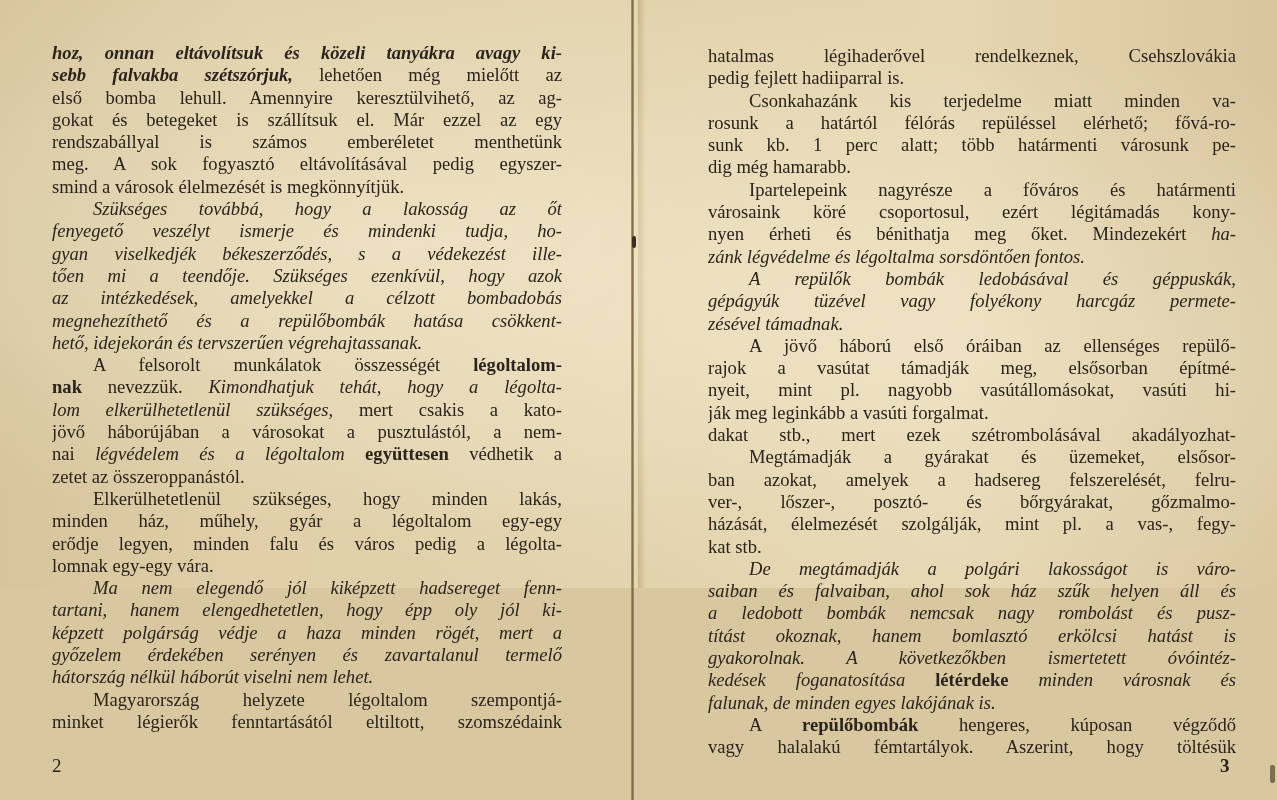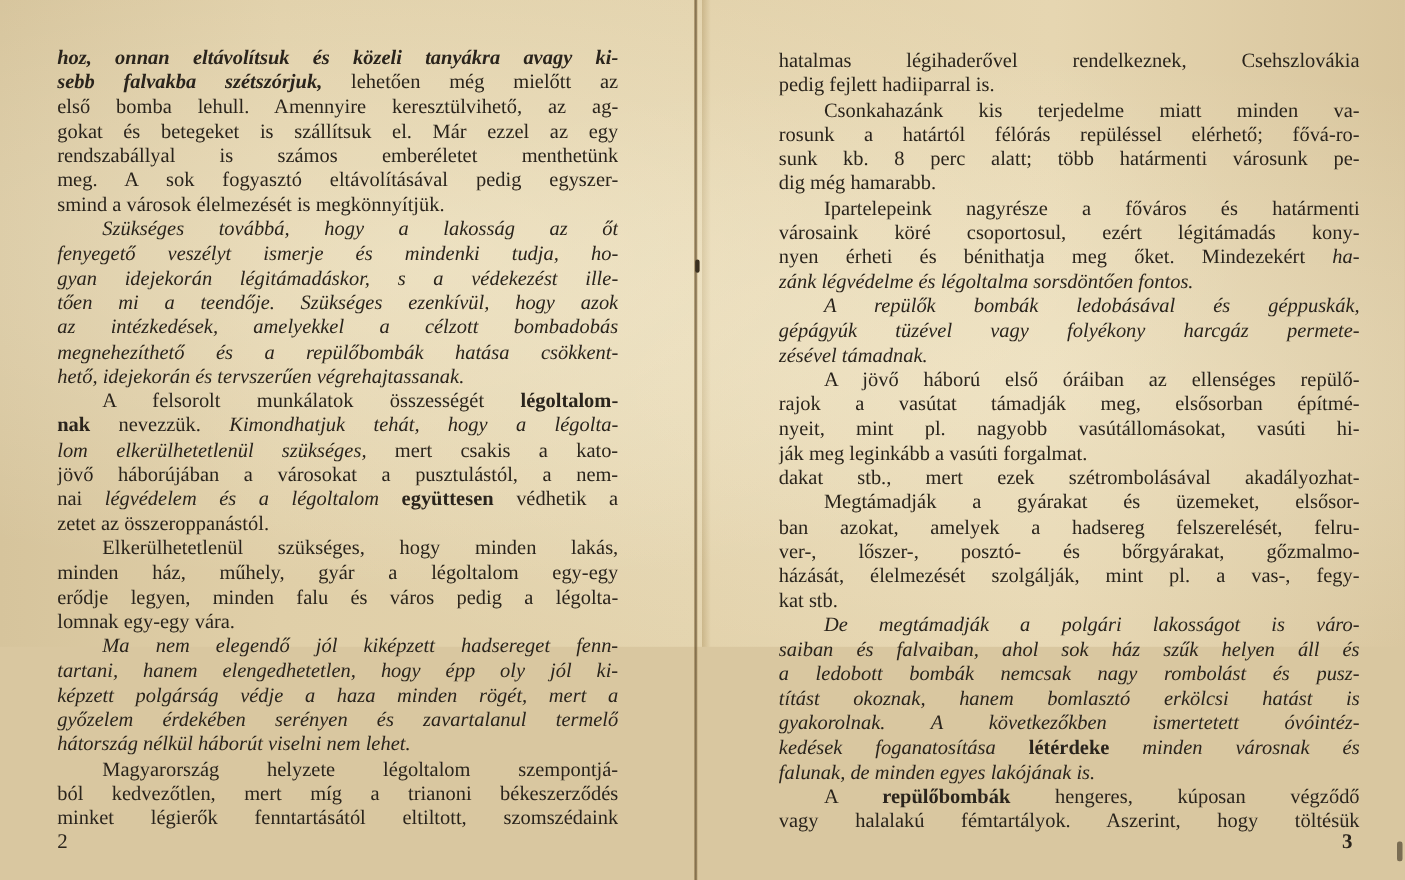--- a/index.html
+++ b/index.html
@@ -46,50 +46,49 @@
   <div class="page left" id="leftPage">
       <span class="line"><span class="it b">hoz, onnan eltávolítsuk és közeli tanyákra avagy ki-</span></span>
       <span class="line"><span class="it b">sebb falvakba szétszórjuk,</span><span class=""> lehetően még mielőtt az</span></span>
       <span class="line"><span class="">első bomba lehull. Amennyire keresztülvihető, az ag-</span></span>
       <span class="line"><span class="">gokat és betegeket is szállítsuk el. Már ezzel az egy</span></span>
       <span class="line"><span class="">rendszabállyal is számos emberéletet menthetünk</span></span>
       <span class="line"><span class="">meg. A sok fogyasztó eltávolításával pedig egyszer-</span></span>
       <span class="line last"><span class="">smind a városok élelmezését is megkönnyítjük.</span></span>
       <span class="line" style="text-indent: 41px;"><span class="it">Szükséges továbbá, hogy a lakosság az őt</span></span>
       <span class="line"><span class="it">fenyegető veszélyt ismerje és mindenki tudja, ho-</span></span>
-      <span class="line"><span class="it">gyan idejekorán légitámadáskor, s a védekezést ille-</span></span>
+      <span class="line"><span class="it">gyan viselkedjék békeszerződés, s a védekezést ille-</span></span>
       <span class="line"><span class="it">tően mi a teendője. Szükséges ezenkívül, hogy azok</span></span>
       <span class="line"><span class="it">az intézkedések, amelyekkel a célzott bombadobás</span></span>
       <span class="line"><span class="it">megnehezíthető és a repülőbombák hatása csökkent-</span></span>
       <span class="line last"><span class="it">hető, idejekorán és tervszerűen végrehajtassanak.</span></span>
       <span class="line" style="text-indent: 41px;"><span class="">A felsorolt munkálatok összességét </span><span class="b">légoltalom-</span></span>
       <span class="line"><span class="b">nak</span><span class=""> nevezzük. </span><span class="it">Kimondhatjuk tehát, hogy a légolta-</span></span>
       <span class="line"><span class="it">lom elkerülhetetlenül szükséges,</span><span class=""> mert csakis a kato-</span></span>
       <span class="line"><span class="">jövő háborújában a városokat a pusztulástól, a nem-</span></span>
       <span class="line"><span class="">nai </span><span class="it">légvédelem és a légoltalom</span><span class="b"> együttesen</span><span class=""> védhetik a</span></span>
       <span class="line last"><span class="">zetet az összeroppanástól.</span></span>
       <span class="line" style="text-indent: 41px;"><span class="">Elkerülhetetlenül szükséges, hogy minden lakás,</span></span>
       <span class="line"><span class="">minden ház, műhely, gyár a légoltalom egy-egy</span></span>
       <span class="line"><span class="">erődje legyen, minden falu és város pedig a légolta-</span></span>
       <span class="line last"><span class="">lomnak egy-egy vára.</span></span>
       <span class="line" style="text-indent: 41px;"><span class="it">Ma nem elegendő jól kiképzett hadsereget fenn-</span></span>
       <span class="line"><span class="it">tartani, hanem elengedhetetlen, hogy épp oly jól ki-</span></span>
       <span class="line"><span class="it">képzett polgárság védje a haza minden rögét, mert a</span></span>
       <span class="line"><span class="it">győzelem érdekében serényen és zavartalanul termelő</span></span>
       <span class="line last"><span class="it">hátország nélkül háborút viselni nem lehet.</span></span>
       <span class="line" style="text-indent: 41px;"><span class="">Magyarország helyzete légoltalom szempontjá-</span></span>
-      <span class="line"><span class="">ból kedvezőtlen, mert míg a trianoni békeszerződés</span></span>
       <span class="line"><span class="">minket légierők fenntartásától eltiltott, szomszédaink</span></span>
     </div>
   <div class="page right" id="rightPage">
       <span class="line"><span class="">hatalmas légihaderővel rendelkeznek, Csehszlovákia</span></span>
       <span class="line last"><span class="">pedig fejlett hadiiparral is.</span></span>
       <span class="line" style="text-indent: 41px;"><span class="">Csonkahazánk kis terjedelme miatt minden va-</span></span>
       <span class="line"><span class="">rosunk a határtól félórás repüléssel elérhető; fővá-ro-</span></span>
-      <span class="line"><span class="">sunk kb. 8 perc alatt; több határmenti városunk pe-</span></span>
+      <span class="line"><span class="">sunk kb. 1 perc alatt; több határmenti városunk pe-</span></span>
       <span class="line last"><span class="">dig még hamarabb.</span></span>
       <span class="line" style="text-indent: 41px;"><span class="">Ipartelepeink nagyrésze a főváros és határmenti</span></span>
       <span class="line"><span class="">városaink köré csoportosul, ezért légitámadás kony-</span></span>
       <span class="line"><span class="">nyen érheti és bénithatja meg őket. Mindezekért </span><span class="it">ha-</span></span>
       <span class="line last"><span class="it">zánk légvédelme és légoltalma sorsdöntően fontos.</span></span>
       <span class="line" style="text-indent: 41px;"><span class="it">A repülők bombák ledobásával és géppuskák,</span></span>
       <span class="line"><span class="it">gépágyúk tüzével vagy folyékony harcgáz permete-</span></span>
       <span class="line last"><span class="it">zésével támadnak.</span></span>
       <span class="line" style="text-indent: 41px;"><span class="">A jövő háború első óráiban az ellenséges repülő-</span></span>
       <span class="line"><span class="">rajok a vasútat támadják meg, elsősorban építmé-</span></span>

